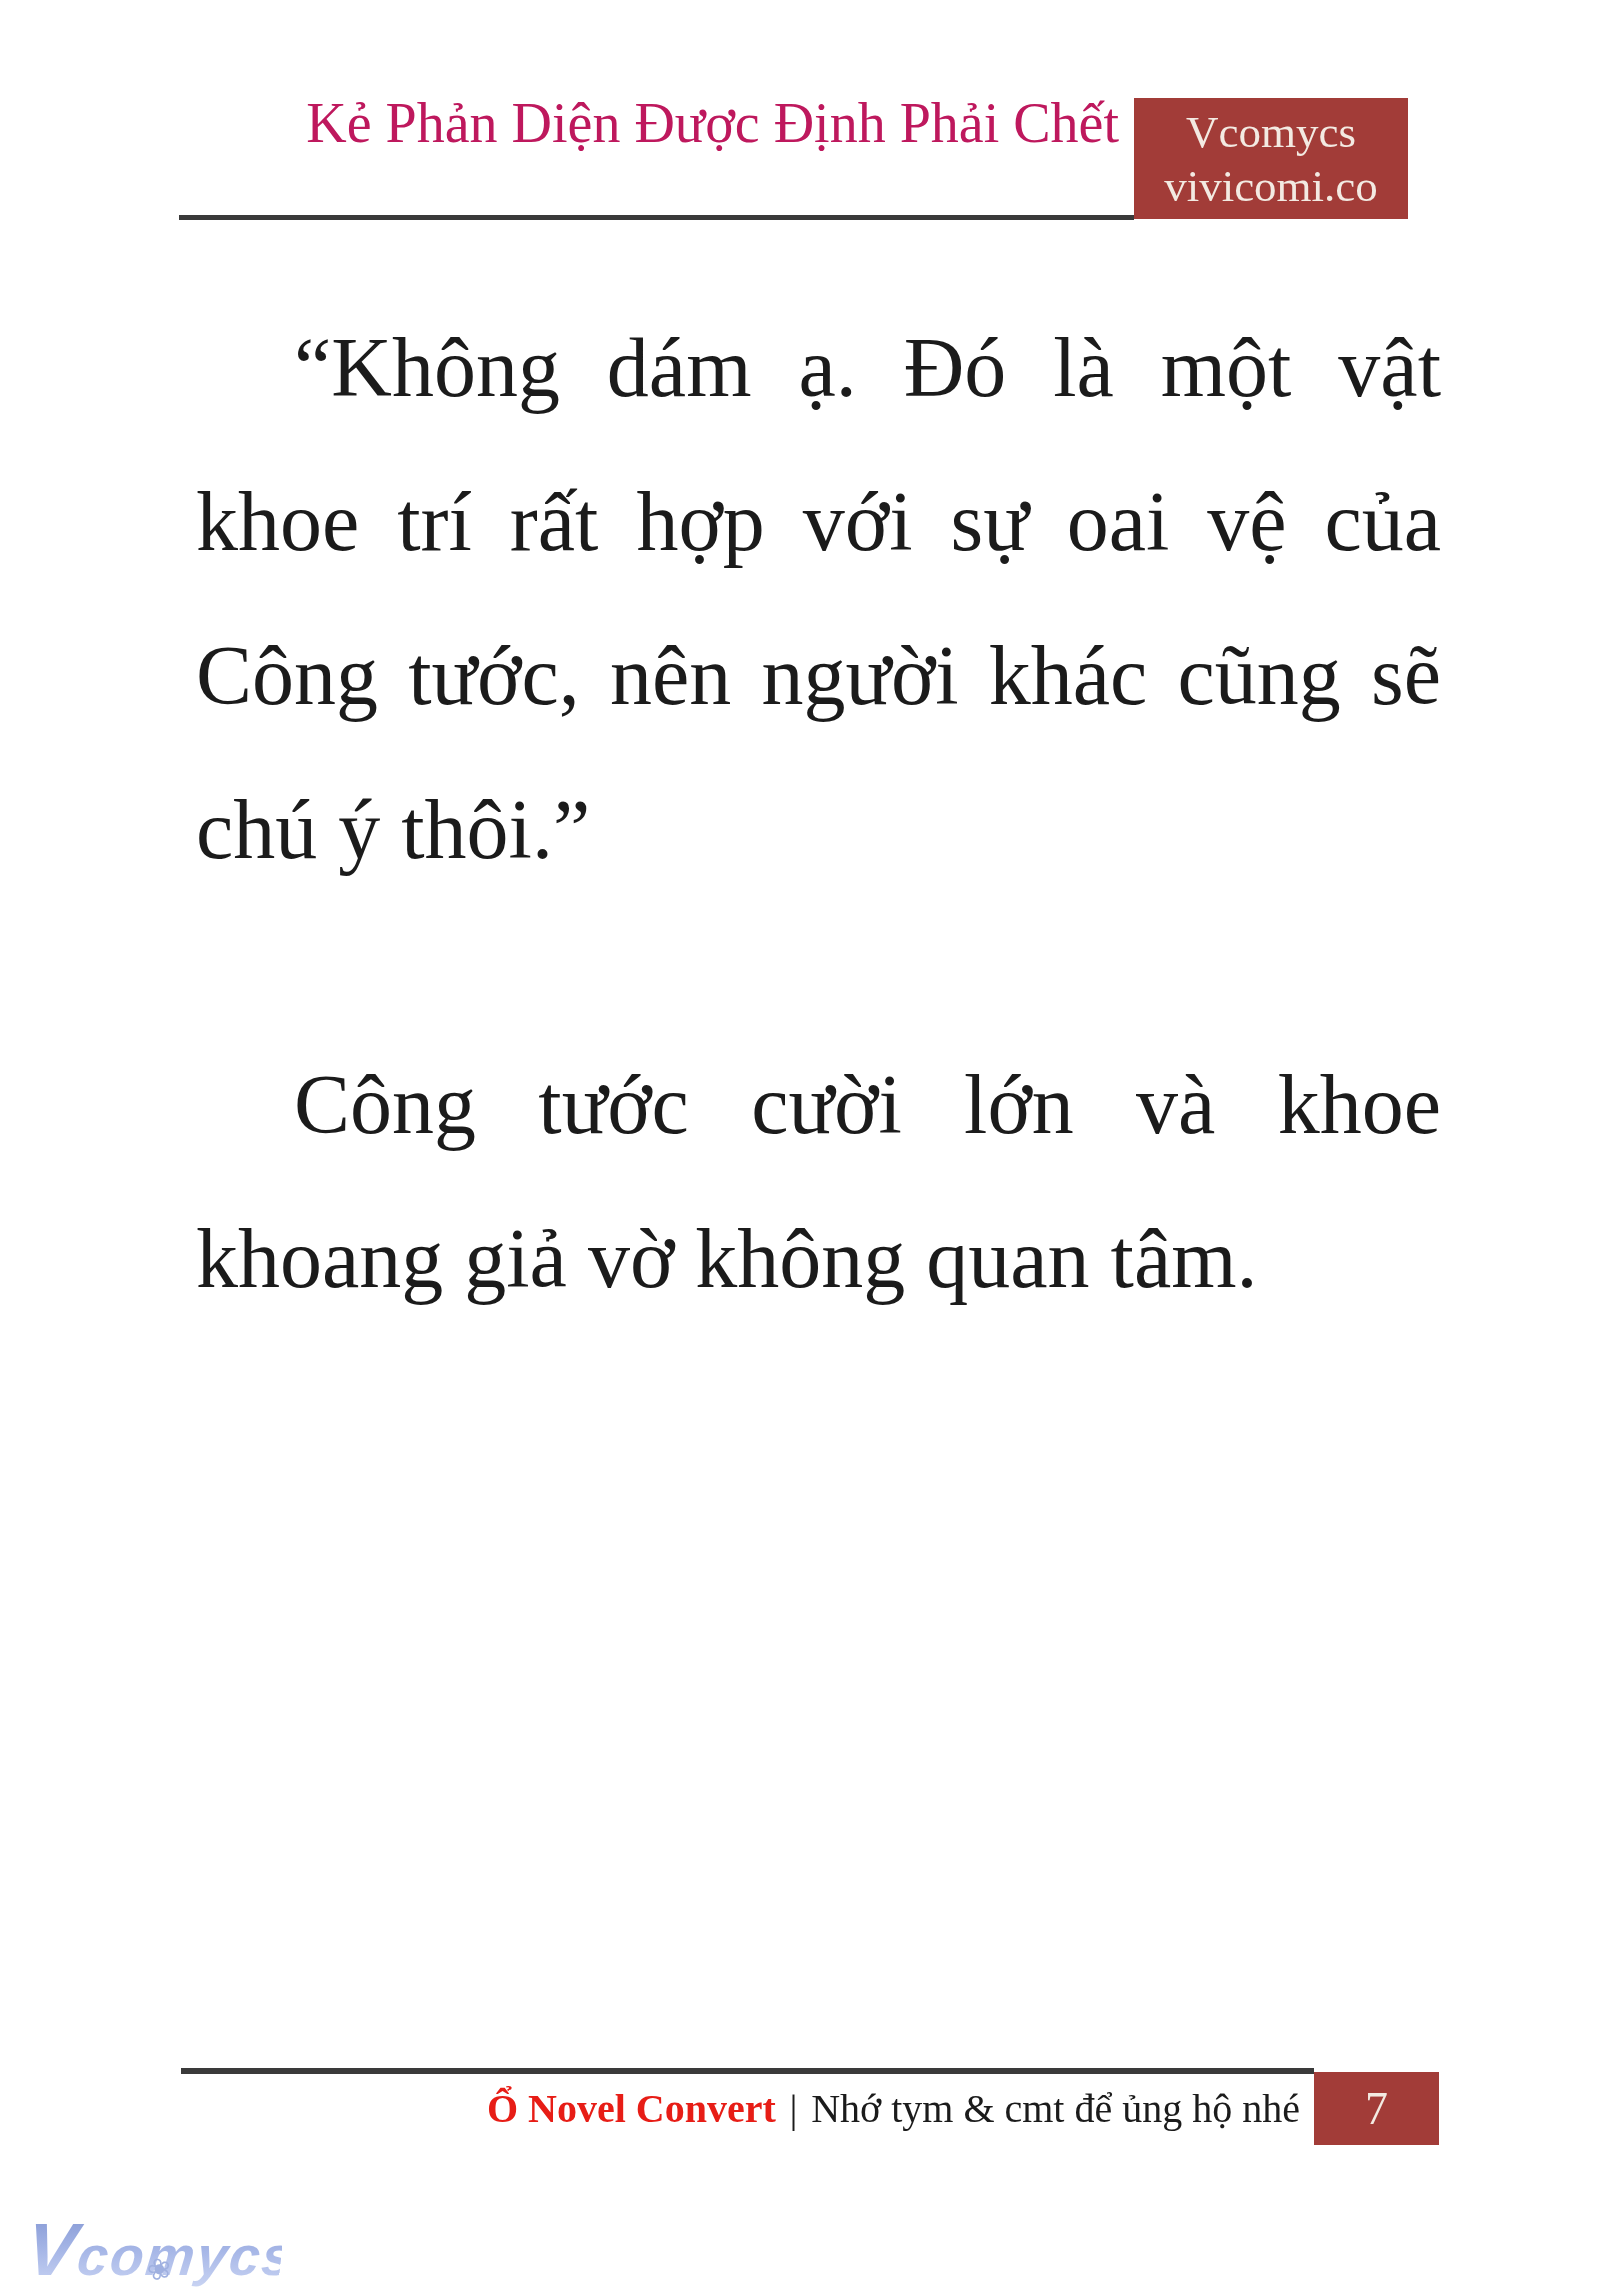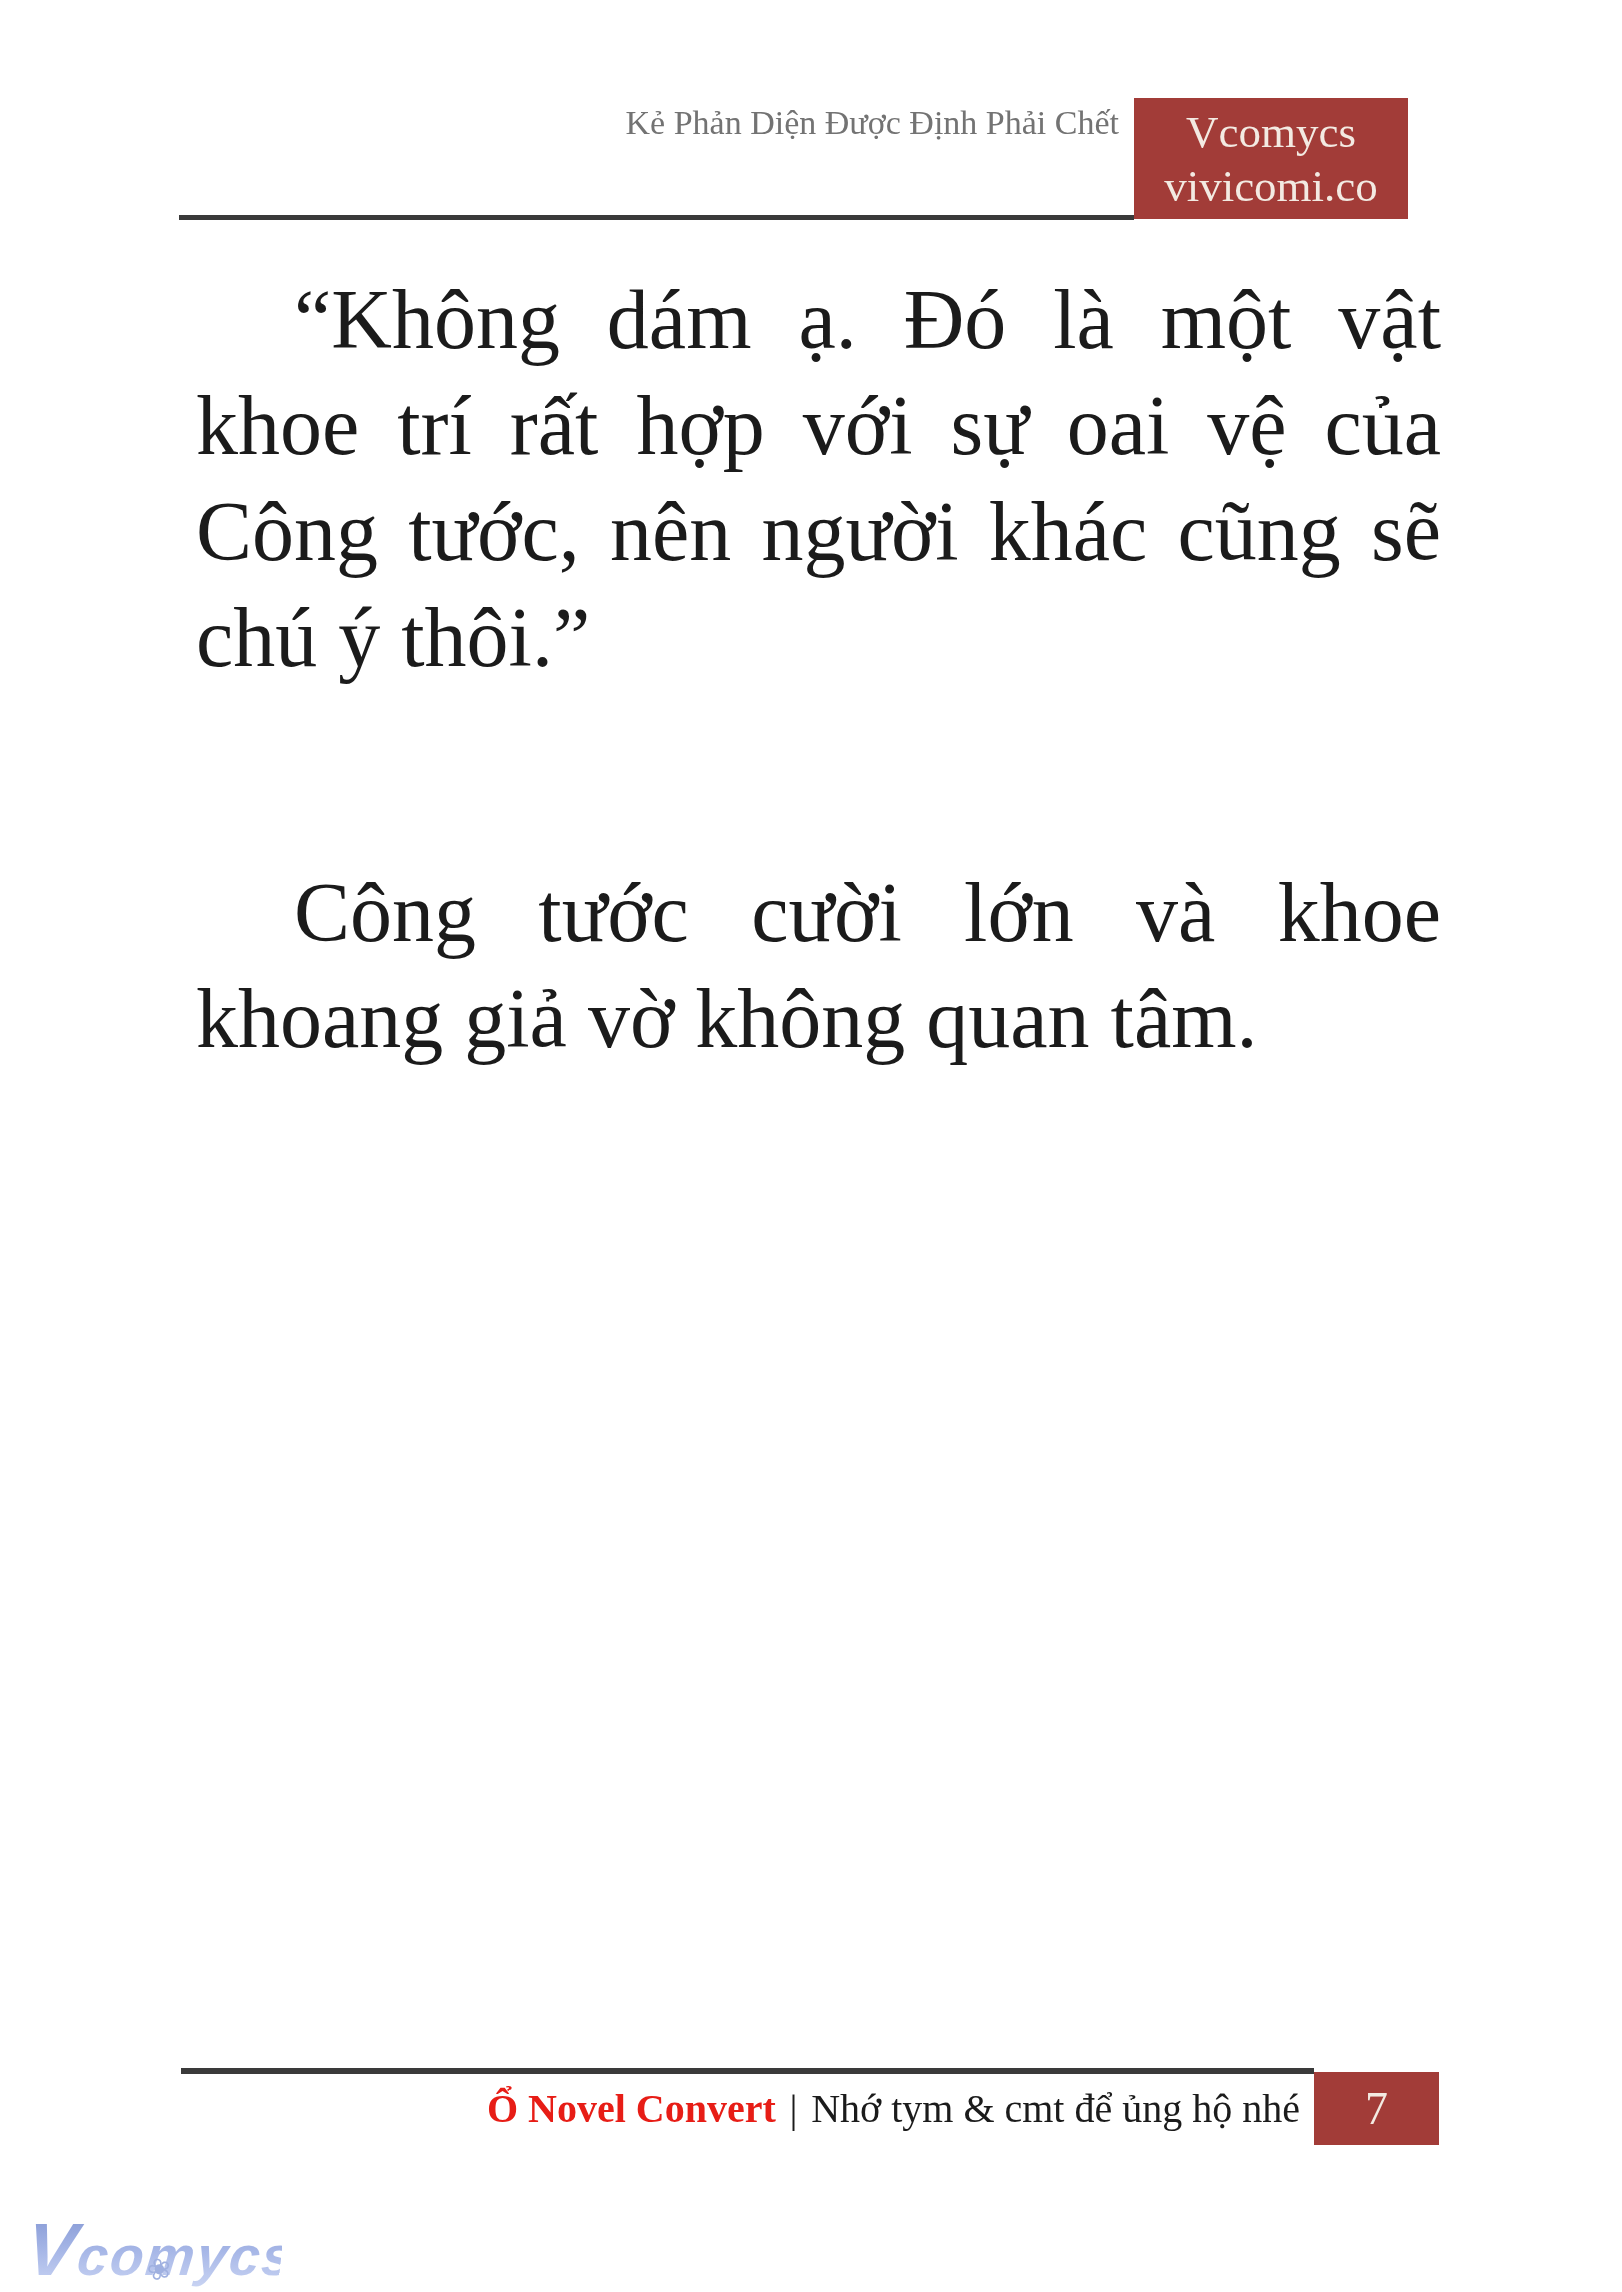--- a/index.html
+++ b/index.html
@@ -14,23 +14,23 @@
     font-family: "Liberation Serif", "DejaVu Serif", serif;
     color: #1b1b1b;
   }
 
   
   .header-title {
     position: absolute;
     top: 95px;
     right: 503px;
     text-align: right;
-    font-size: 34px;
+    font-size: 56px;
     line-height: 56px;
-    color: #737373;
+    color: #be185d;
     white-space: nowrap;
   }
   .brand-box {
     position: absolute;
     left: 1134px;
     top: 98px;
     width: 274px;
     height: 121px;
     background: var(--box-red, #A23C38);
     color: var(--box-text, #F3EAE2);
@@ -59,20 +59,21 @@
     width: 1245px;
     font-size: 84px;
     line-height: 106px;
     color: var(--text-color, #1b1b1b);
   }
   .para { margin: 0 0 169px 0; }
   .line {
     display: block;
     text-align: justify;
     text-align-last: justify;
+    margin-top: 48px;
   }
   .line.first { text-indent: 98px; }
   .line.last { text-align: left; text-align-last: left; }
 
   
   .footer-rule {
     position: absolute;
     left: 181px;
     top: 2068px;
     width: 1133px;

